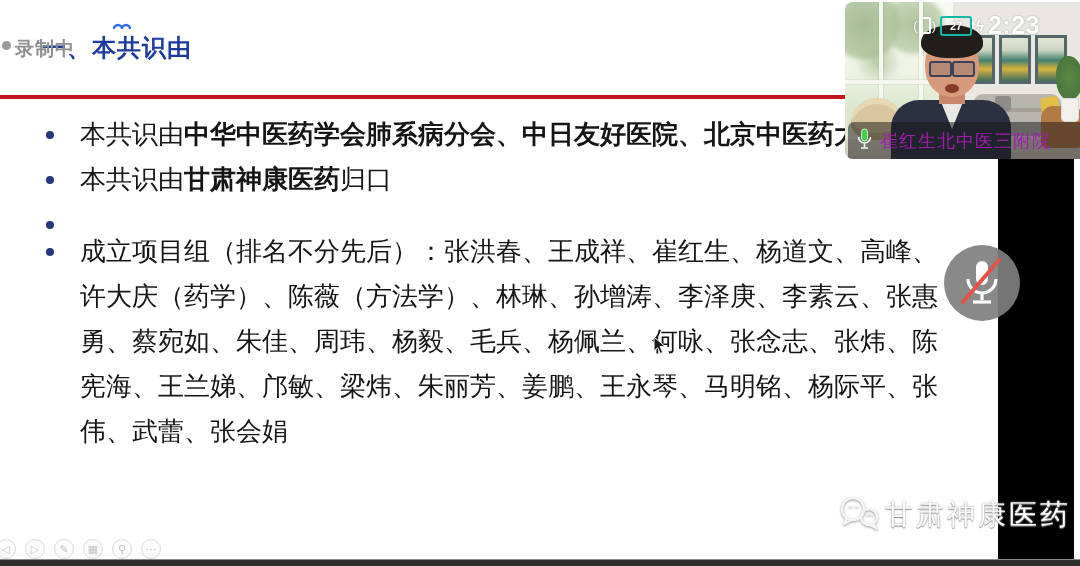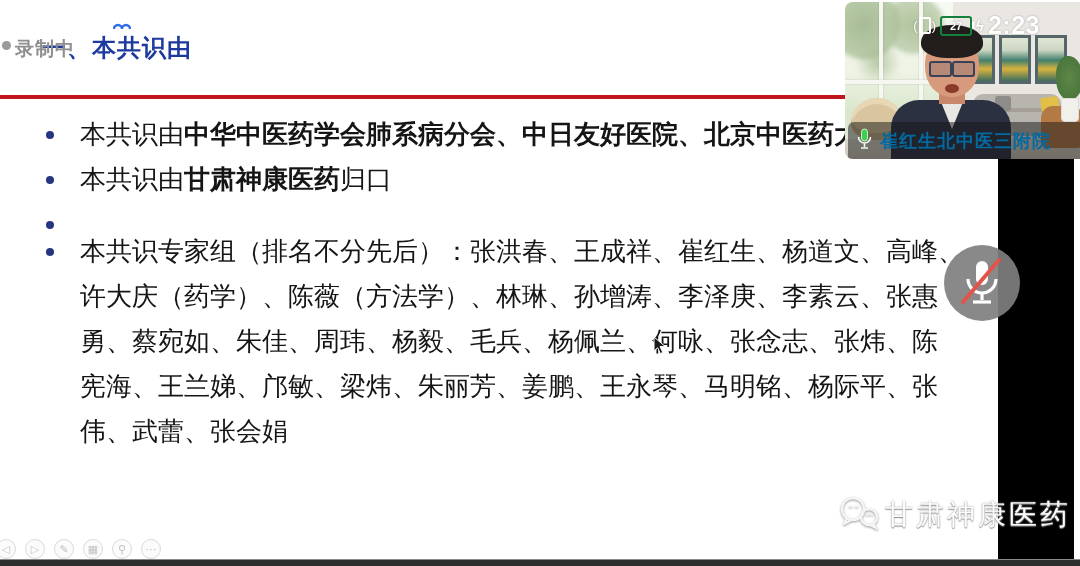--- a/index.html
+++ b/index.html
@@ -62,29 +62,29 @@
   .v-glasses{position:absolute;left:84px;top:59px;width:46px;height:13px;}
   .v-glasses::before,.v-glasses::after{content:"";position:absolute;top:0;width:19px;height:12px;border:2px solid #3a4258;
         background:rgba(70,80,110,.22);border-radius:3px;}
   .v-glasses::before{left:0;} .v-glasses::after{right:0;}
   .v-mouth{position:absolute;left:100px;top:82px;width:14px;height:9px;background:#8a3a2a;border-radius:50%;}
 
   .v-status{position:absolute;top:9px;left:0;right:40px;display:flex;justify-content:flex-end;align-items:center;
             gap:4px;color:#fff;text-shadow:0 0 2px rgba(0,0,0,.35);}
   .vib{display:flex;align-items:center;font-size:13px;color:#fff;gap:1px;}
   .phone{width:8px;height:13px;border:2px solid #fff;border-radius:2px;}
-  .batt{position:relative;width:28px;height:16px;border:2px solid #15803d;border-radius:3px;
+  .batt{position:relative;width:28px;height:16px;border:2px solid #14b8a6;border-radius:3px;
         display:flex;align-items:center;justify-content:center;font-size:11px;font-weight:700;}
   .batt::after{content:"";position:absolute;right:-4px;top:4px;width:2px;height:6px;background:#fff;}
   .bolt{font-size:15px;font-weight:700;}
   .vtime{font-size:25px;font-weight:600;letter-spacing:.5px;}
 
   .v-label{position:absolute;left:3px;right:0;bottom:0;height:37px;background:rgba(22,22,22,.5);
            border-radius:6px 0 0 0;display:flex;align-items:center;gap:8px;padding-left:9px;}
-  .v-name{color:#0369a1;font-size:18px;letter-spacing:1px;white-space:nowrap;font-weight:bold;}
+  .v-name{color:#a21caf;font-size:18px;letter-spacing:1px;white-space:nowrap;}
 
   
   .mute-btn{position:absolute;left:944px;top:245px;width:76px;height:76px;border-radius:50%;
             background:rgba(127,127,127,.92);z-index:6;border:none;padding:0;cursor:pointer;}
 
   
   .toolbar{position:absolute;left:-4px;top:539px;display:flex;gap:9px;z-index:6;}
   .tool{width:20px;height:20px;border-radius:50%;background:#fbfbfb;border:1px solid #dadada;color:#c3c3c3;
         font-size:11px;display:flex;align-items:center;justify-content:center;padding:0;}
 
@@ -122,21 +122,21 @@
         <div>
           <div class="line"><span>本共识由</span><span class="bold">甘肃神康医药</span><span>归口</span></div>
         </div>
       </div>
       <div class="bullet">
         <span class="bdot"></span>
       </div>
       <div class="bullet">
         <span class="bdot"></span>
         <div>
-          <div class="line"><span>本共识专家组（排名不分先后）：张洪春、王成祥、崔红生、杨道文、高峰、</span></div>
+          <div class="line"><span>成立项目组（排名不分先后）：张洪春、王成祥、崔红生、杨道文、高峰、</span></div>
           <div class="line"><span>许大庆（药学）、陈薇（方法学）、林琳、孙增涛、李泽庚、李素云、张惠</span></div>
           <div class="line"><span>勇、蔡宛如、朱佳、周玮、杨毅、毛兵、杨佩兰、何咏、张念志、张炜、陈</span></div>
           <div class="line"><span>宪海、王兰娣、邝敏、梁炜、朱丽芳、姜鹏、王永琴、马明铭、杨际平、张</span></div>
           <div class="line"><span>伟、武蕾、张会娟</span></div>
         </div>
       </div>
     </div>
 
   <span class="cursor">
     <svg width="13" height="19" viewBox="0 0 13 19">

